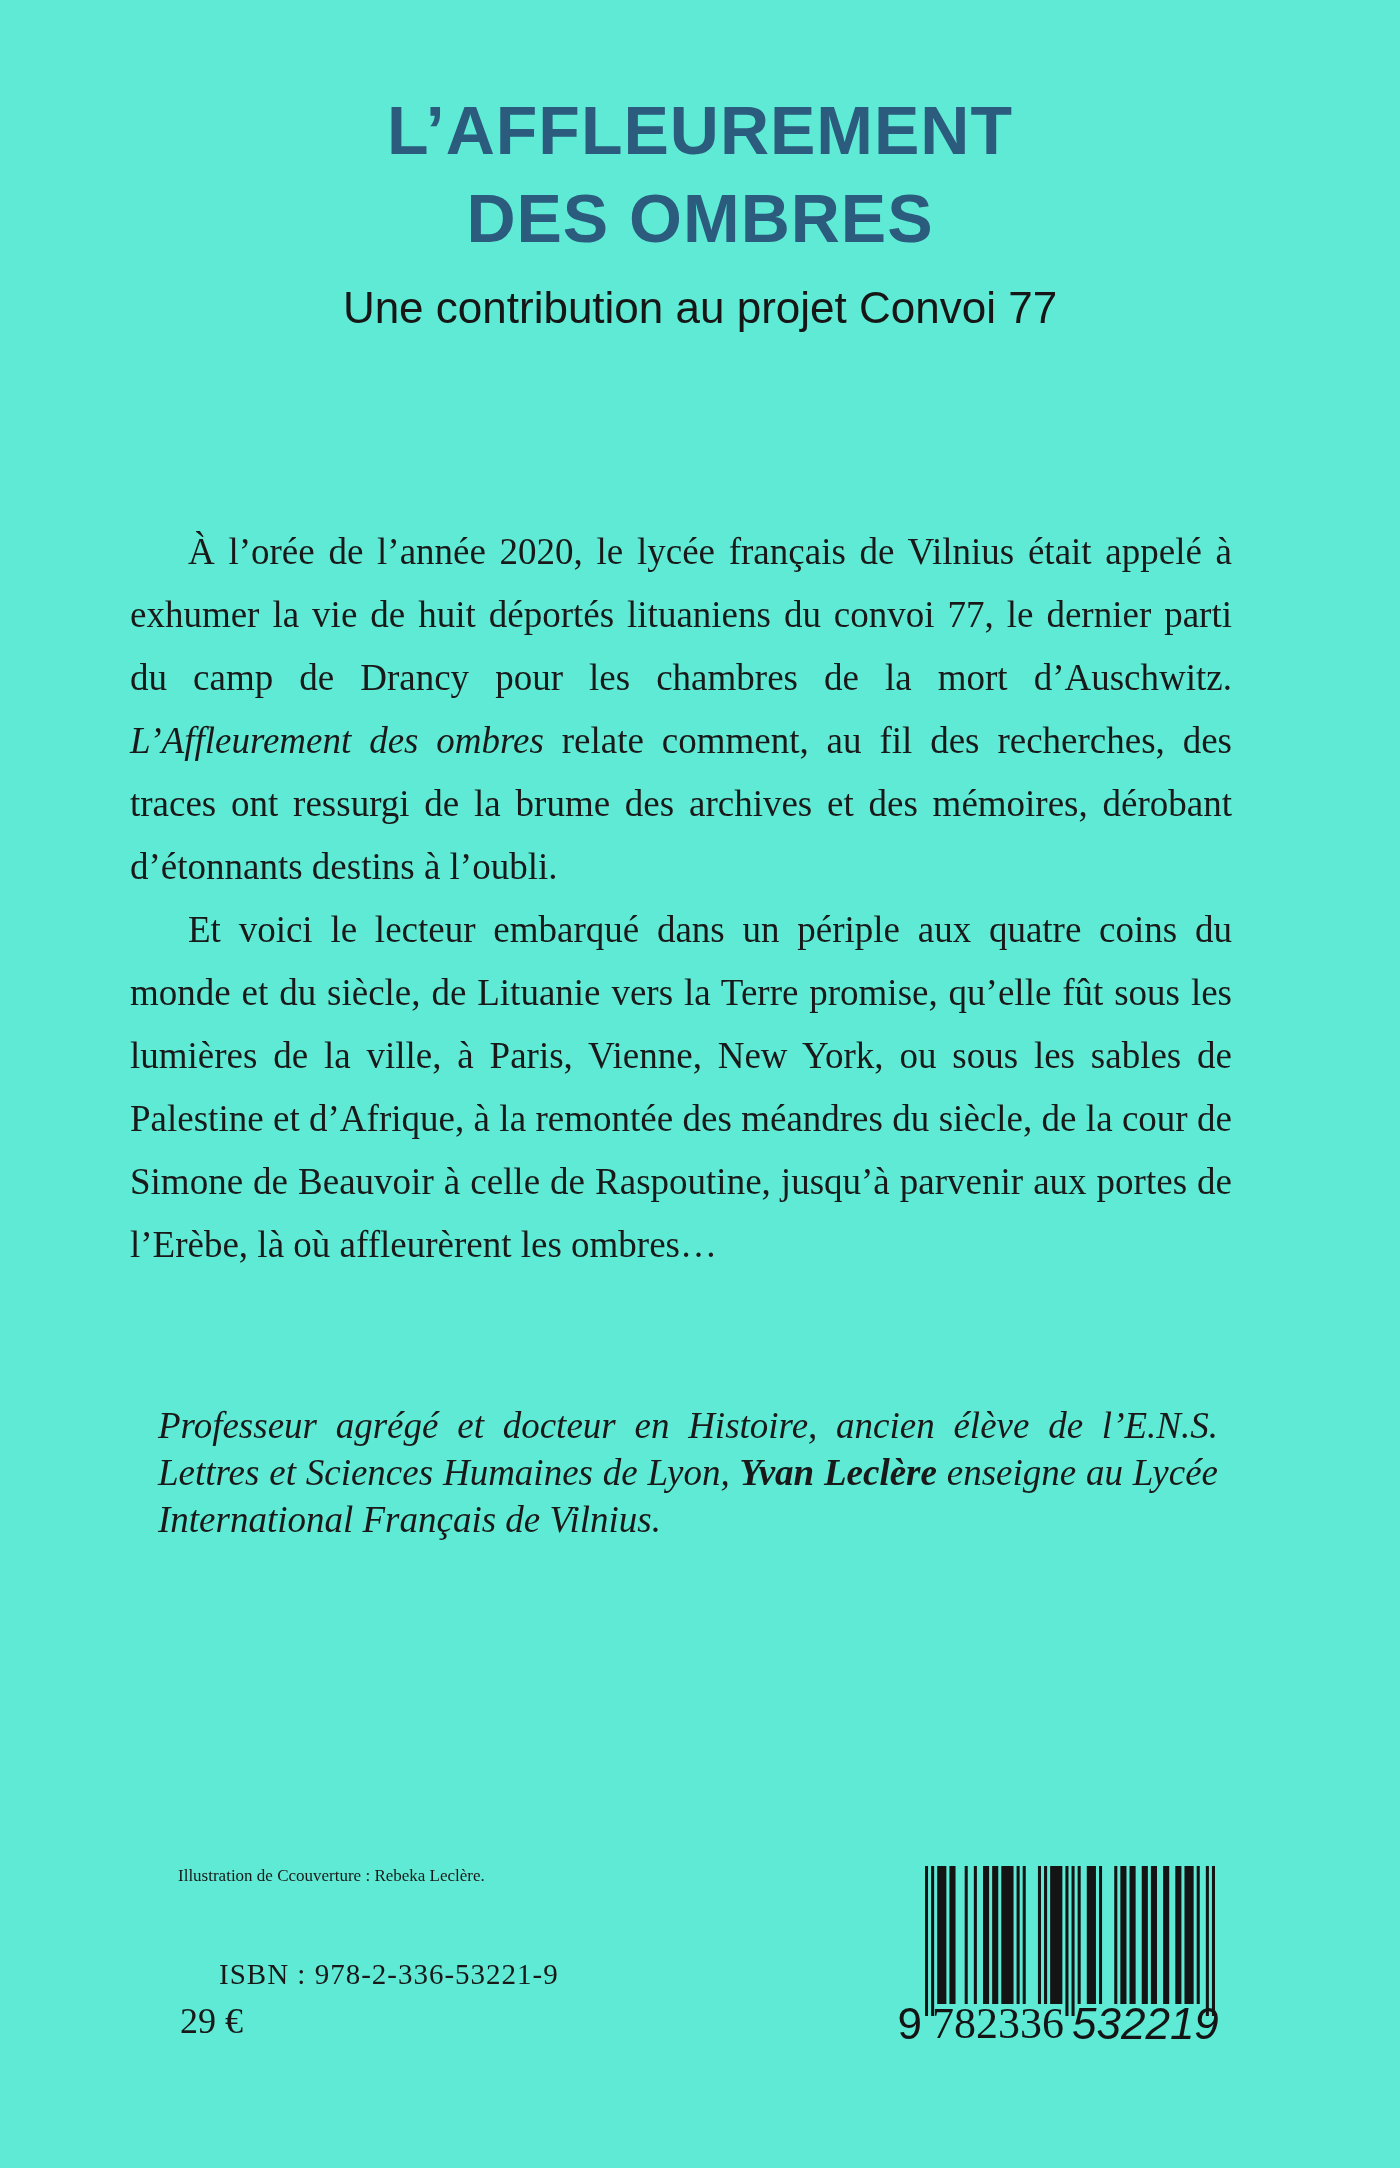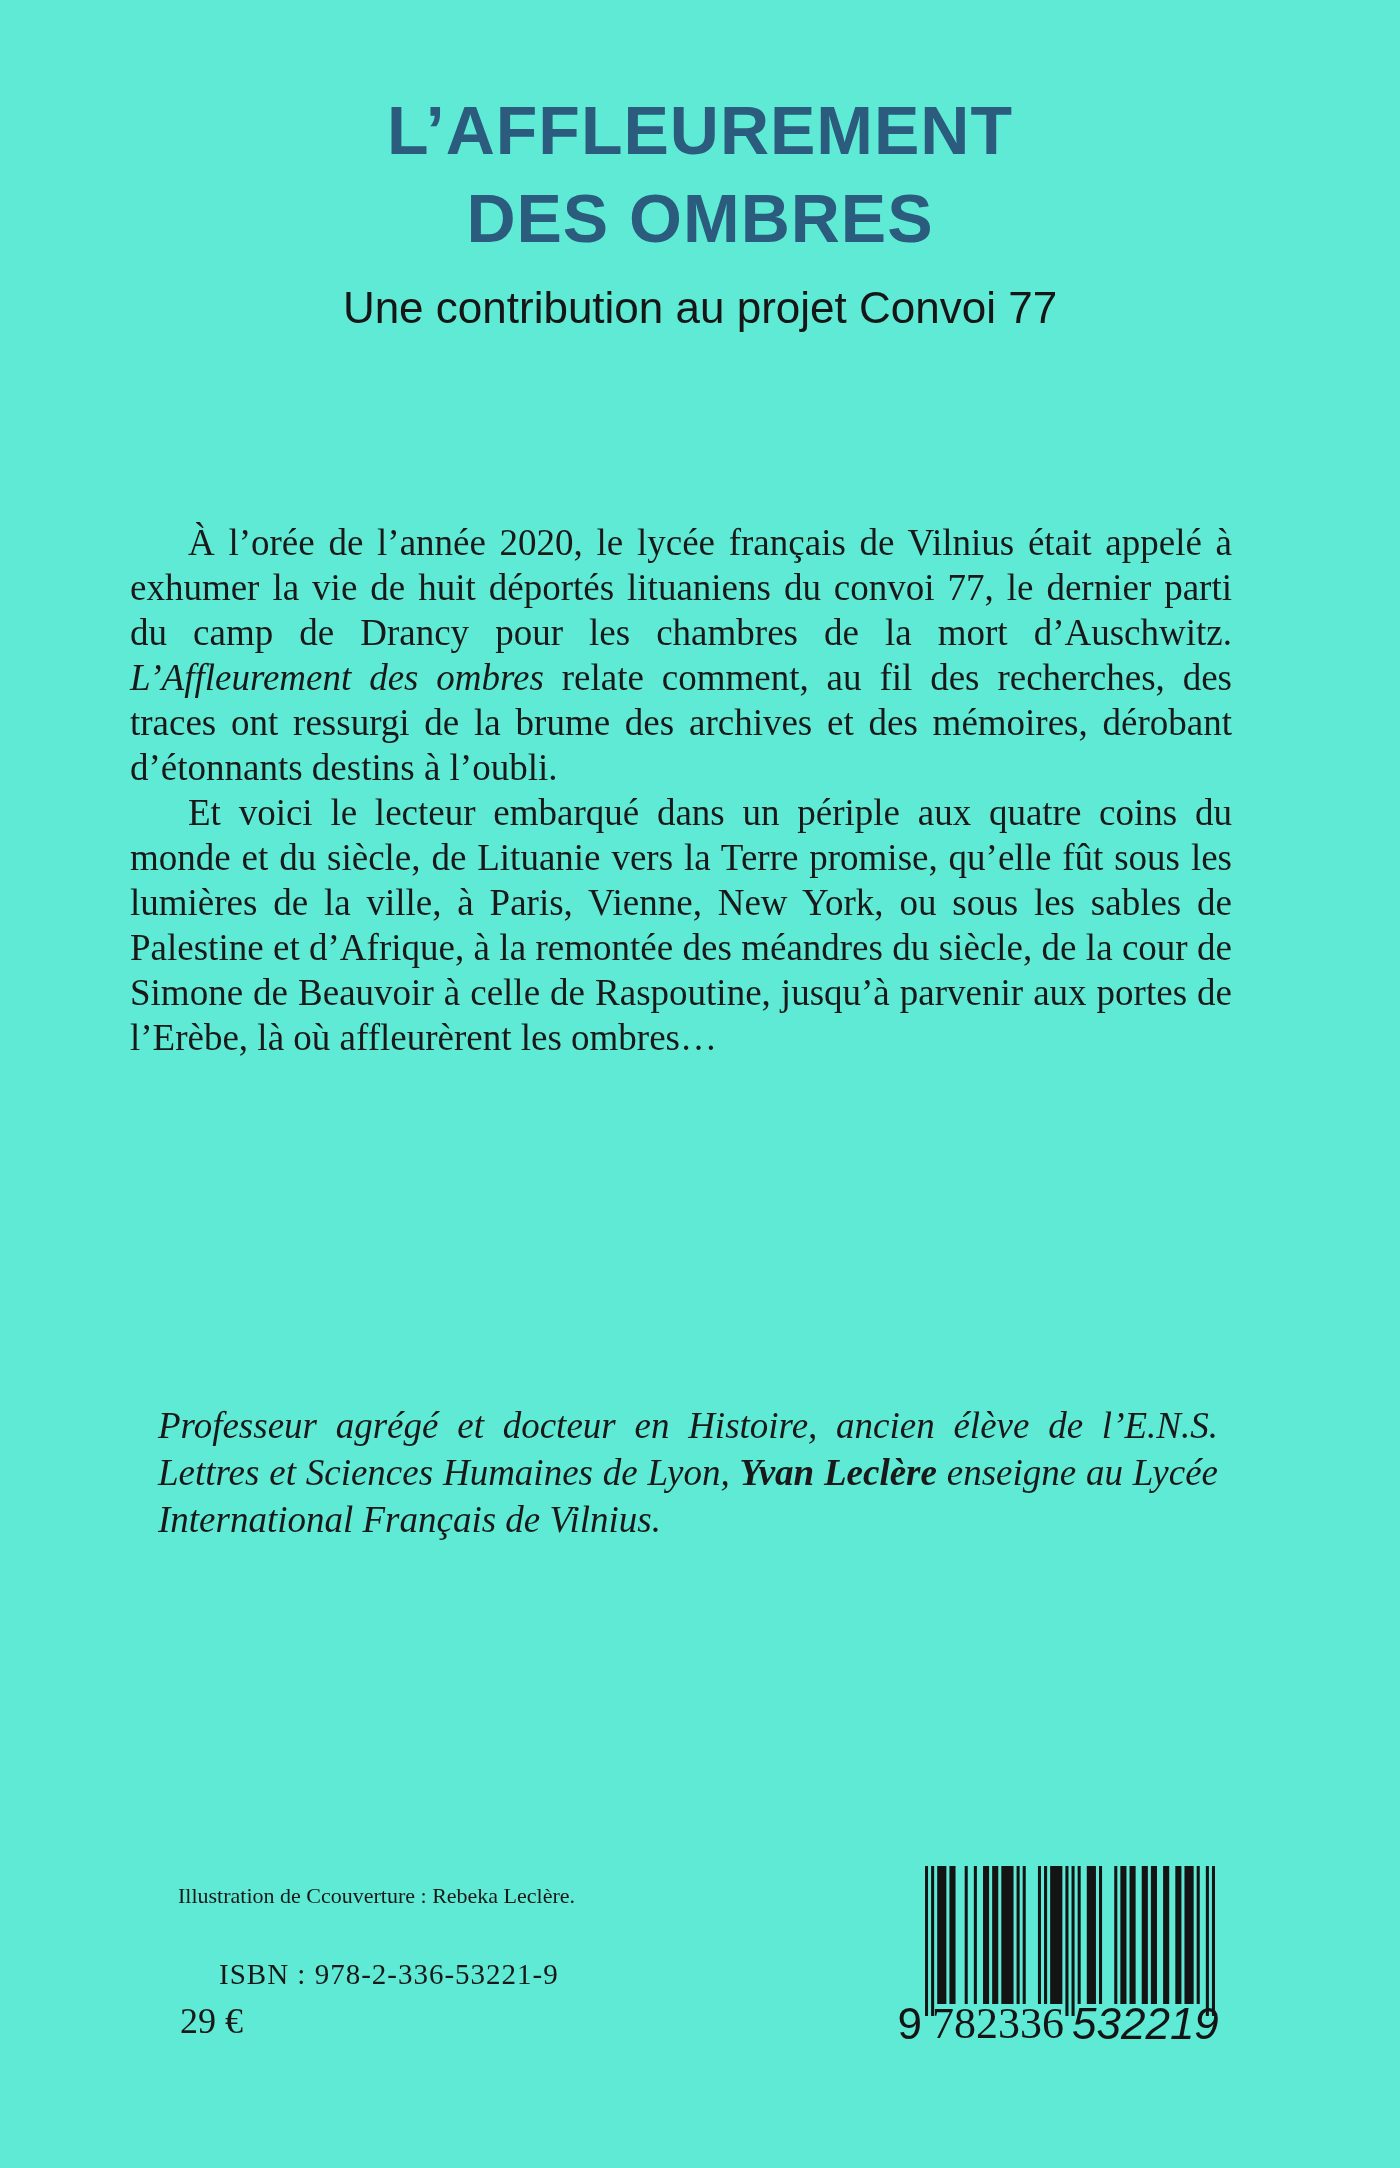--- a/index.html
+++ b/index.html
@@ -44,21 +44,21 @@
   
   .synopsis {
     position: absolute;
     top: 520px;
     left: 130px;
     width: 1102px;
   }
   .body-par {
     margin: 0;
     font-size: 37px;
-    line-height: 45px;
+    line-height: 63px;
     text-align: justify;
     text-indent: 58px;
     color: #191919;
   }
   .it { font-style: italic; }
 
   
   .bio {
     position: absolute;
     top: 1402px;
@@ -73,23 +73,22 @@
     text-align: justify;
     color: #191919;
   }
   .bio-name { font-weight: bold; font-style: italic; }
 
   
   .credit {
     position: absolute;
     top: 1866px;
     left: 178px;
-    font-size: 22px;
+    font-size: 17px;
     color: #191919;
-    margin-top: 17px;
   }
   .isbn {
     position: absolute;
     top: 1958px;
     left: 192px;
     font-size: 29px;
     letter-spacing: 1px;
     color: #191919;
     margin-left: 27px;
   }

